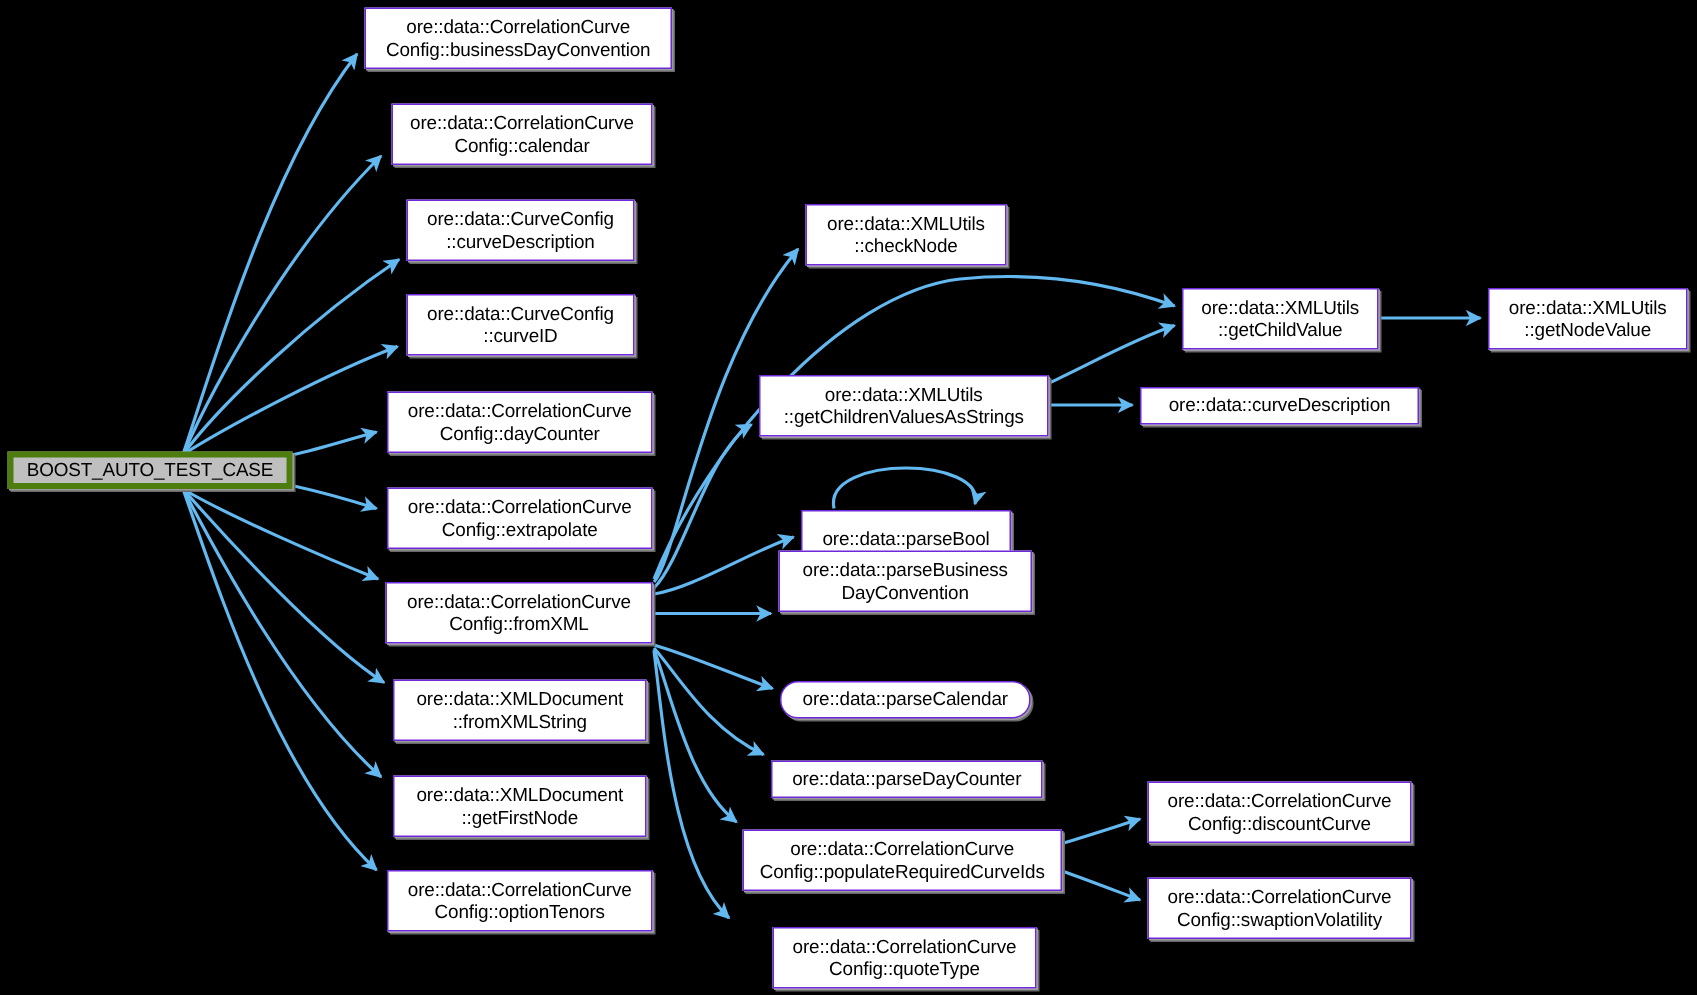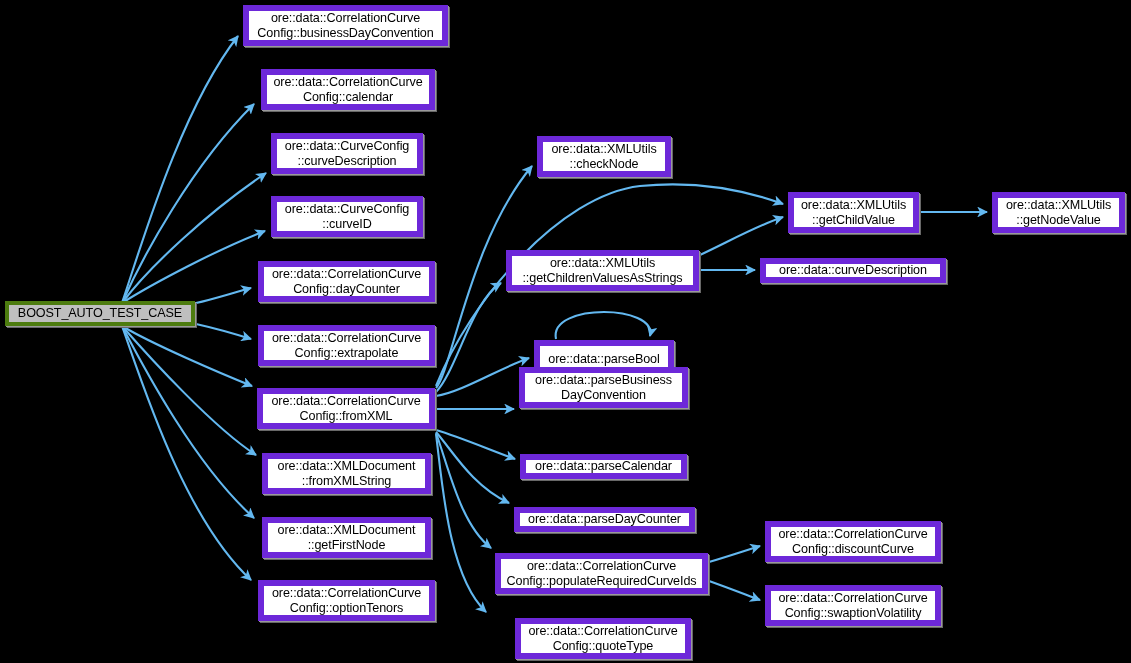--- a/index.html
+++ b/index.html
@@ -21,21 +21,21 @@
     left: 0;
     top: 0;
     width: 1131px;
     height: 663px;
     pointer-events: none;
   }
   .node {
     position: absolute;
     box-sizing: border-box;
     background: #ffffff;
-    border: 6px solid #6d28d9;
+    border: 1px solid #6d28d9;
     box-shadow: 1px 1px 0 0 #9a9a9a, 2px 2px 0 0 #686868;
     display: flex;
     align-items: center;
     justify-content: center;
     text-align: center;
     color: #000000;
     font-size: 12.6px;
     line-height: 15px;
     letter-spacing: -0.1px;
     white-space: pre-line;
@@ -107,21 +107,21 @@
 ::getFirstNode</span></div>
       <div class="node" style="left: 258px; top: 580px; width: 177px; height: 41px;"><span>ore::data::CorrelationCurve
 Config::optionTenors</span></div>
       <div class="node" style="left: 537px; top: 136px; width: 134px; height: 41px;"><span>ore::data::XMLUtils
 ::checkNode</span></div>
       <div class="node" style="left: 506px; top: 250px; width: 193px; height: 41px;"><span>ore::data::XMLUtils
 ::getChildrenValuesAsStrings</span></div>
       <div class="node" style="left: 534px; top: 340px; width: 140px; height: 38px;"><span>ore::data::parseBool</span></div>
       <div class="node" style="left: 519px; top: 367px; width: 169px; height: 41px;"><span>ore::data::parseBusiness
 DayConvention</span></div>
-      <div class="node" style="left: 520px; top: 454px; width: 167px; height: 25px;"><span>ore::data::parseCalendar</span></div>
+      <div class="node" style="left: 520px; top: 454px; width: 167px; height: 25px; border-radius: 12px;"><span>ore::data::parseCalendar</span></div>
       <div class="node" style="left: 514px; top: 507px; width: 181px; height: 25px;"><span>ore::data::parseDayCounter</span></div>
       <div class="node" style="left: 495px; top: 553px; width: 213px; height: 41px;"><span>ore::data::CorrelationCurve
 Config::populateRequiredCurveIds</span></div>
       <div class="node" style="left: 515px; top: 618px; width: 176px; height: 41px;"><span>ore::data::CorrelationCurve
 Config::quoteType</span></div>
       <div class="node" style="left: 788px; top: 192px; width: 131px; height: 41px;"><span>ore::data::XMLUtils
 ::getChildValue</span></div>
       <div class="node" style="left: 760px; top: 258px; width: 186px; height: 25px;"><span>ore::data::curveDescription</span></div>
       <div class="node" style="left: 765px; top: 521px; width: 176px; height: 41px;"><span>ore::data::CorrelationCurve
 Config::discountCurve</span></div>

